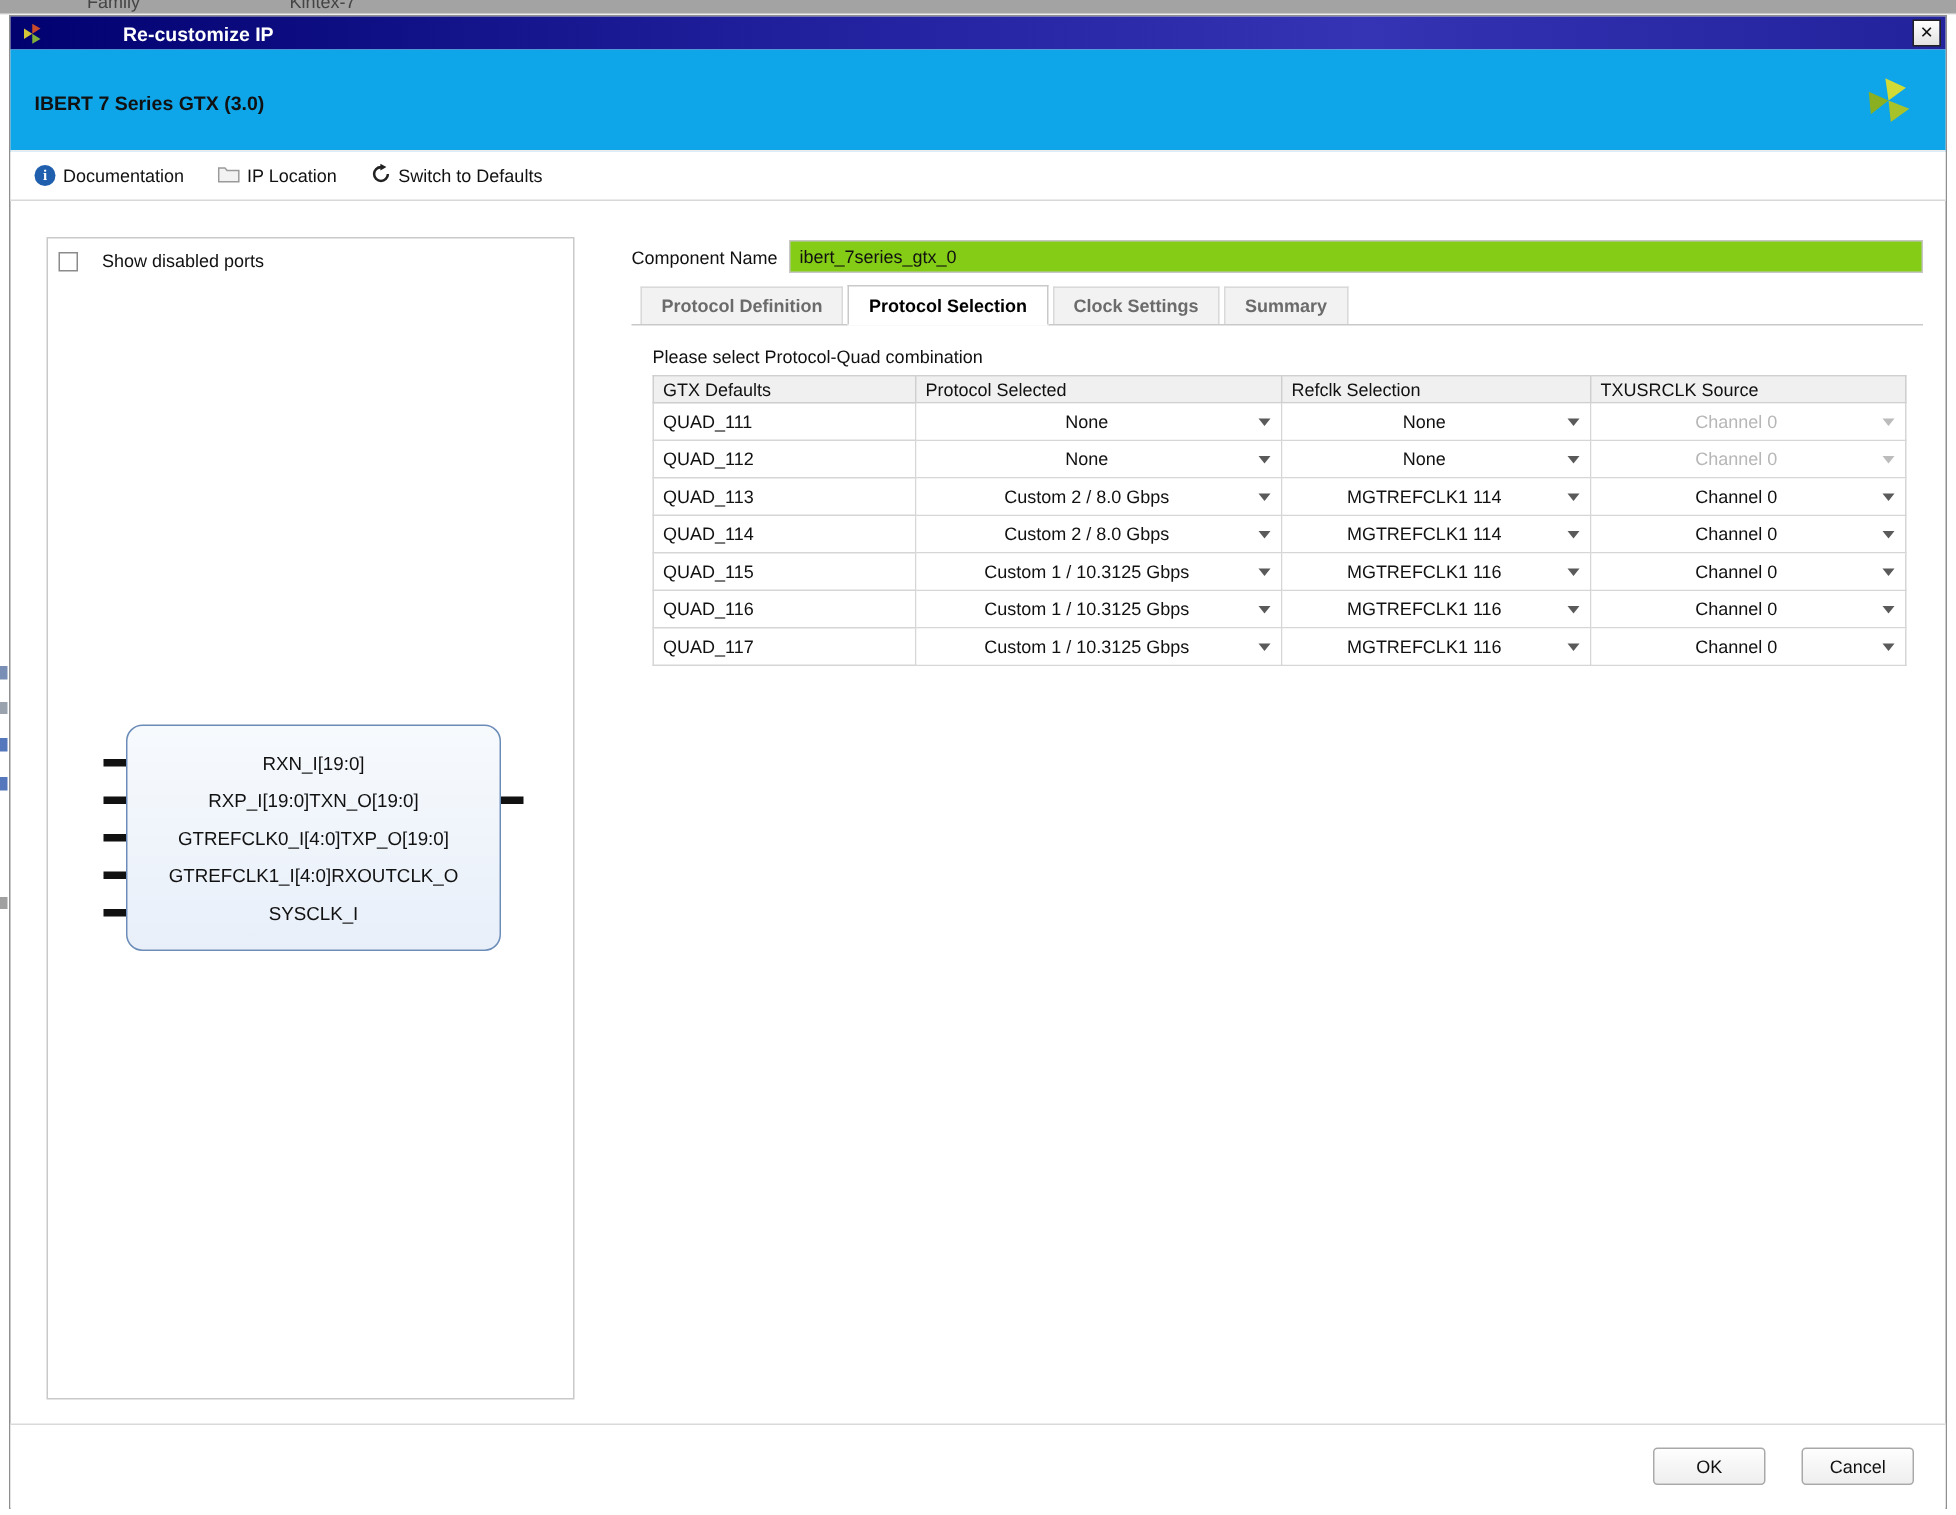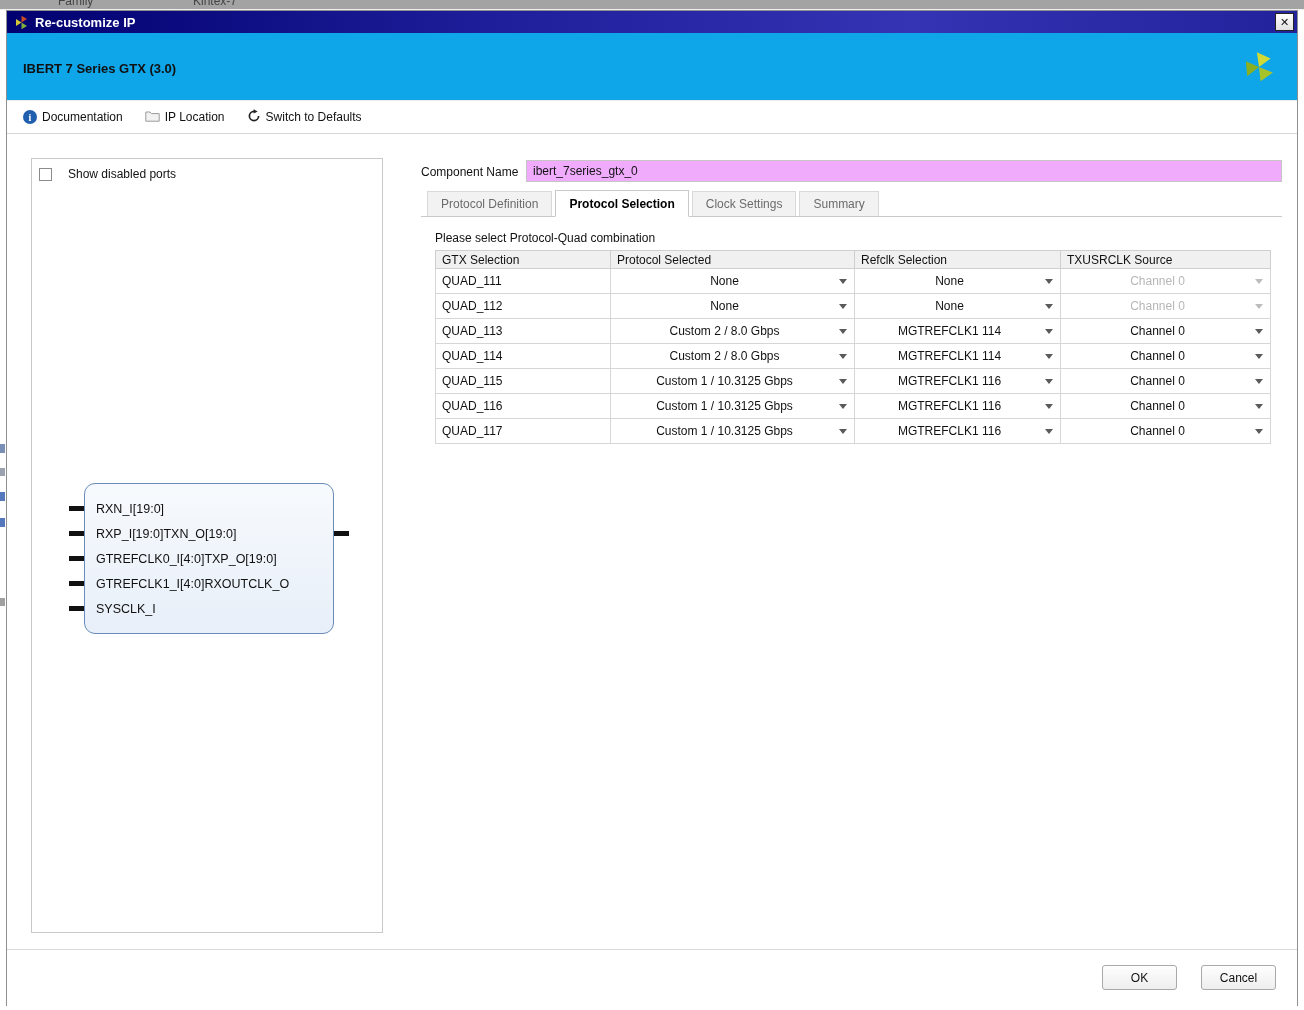--- a/index.html
+++ b/index.html
@@ -19,21 +19,21 @@
   .ea-1 { top:468px; height:8px; background:#9aa3ad; }
   .ea-2 { top:492px; height:9px; background:#5577bb; }
   .ea-3 { top:518px; height:9px; background:#5577bb; }
   .ea-4 { top:598px; height:8px; background:#a0a0a0; }
 
   
   .dialog { position:absolute; left:6px; top:10px; width:1292px; height:996px; background:#ffffff; border:1px solid #8f8f8f; }
 
   .titlebar { position:absolute; top:0; left:0; right:0; height:22px;
     background:linear-gradient(90deg,#010170 0%,#20209d 40%,#3434b4 70%,#22229c 100%);
-    display:flex; align-items:center; padding:0 3px 0 7px; }
+    display:flex; align-items:center; padding:0 3px 0 7px;gap:47px; }
   .title-icon { width:15px; height:15px; flex:0 0 auto; display:flex; align-items:center; }
   .titlebar-text { color:#ffffff; font-weight:bold; font-size:13px; margin-left:6px; flex:1 1 auto; }
   .close-btn { width:19px; height:18px; background:linear-gradient(#ffffff,#e2e2e2); border:1px solid #222222;
     color:#111; font-size:11px; line-height:1; display:flex; align-items:center; justify-content:center; cursor:pointer; }
 
   .header { position:absolute; top:22px; left:0; right:0; height:68px; background:#0ea5e9; border-bottom:1px solid #ececec; }
   .ip-title { position:absolute; left:16px; top:28px; font-size:13px; font-weight:bold; color:#111111; }
   .logo { position:absolute; right:20px; top:16px; width:36px; height:36px; }
 
   .toolbar { position:absolute; top:90px; left:0; right:0; height:33px; display:flex; align-items:center;
@@ -43,36 +43,36 @@
     font-size:10px; display:flex; align-items:center; justify-content:center; font-family:"Liberation Serif",serif; }
 
   
   .left-panel { position:absolute; left:24px; top:147px; width:352px; height:775px; border:1px solid #c9c9c9; background:#ffffff; }
   .checkbox-row { position:absolute; left:7px; top:8px; display:flex; align-items:center; gap:16px; font-size:12px; color:#111; cursor:pointer; }
   .checkbox { width:13px; height:13px; border:1px solid #8b8b8b; background:#ffffff; flex:0 0 auto; }
 
   .ip-symbol { position:absolute; left:52px; top:324px; width:250px; height:151px;
     background:linear-gradient(180deg,#f7fafd 0%,#e8eff9 100%);
     border:1px solid #6b8cb8; border-radius:11px; padding:12px 11px 0 11px; }
-  .port-row { position:relative; height:25px; display:flex; align-items:center; justify-content:flex-start;
+  .port-row { position:relative; height:25px; display:flex; align-items:center; justify-content:center;
     font-size:12.5px; color:#111111; white-space:nowrap; }
   .stub { position:absolute; width:15px; height:5px; background:#111111; top:10px; }
   .stub.left { left:-27px; }
   .stub.right { right:-27px; }
 
   
   .right-panel { position:absolute; left:414px; top:147px; width:861px; height:775px; background:#ffffff; }
   .component-label { position:absolute; left:0; top:7px; font-size:12px; color:#111111; }
   .component-input { position:absolute; left:105px; top:2px; width:756px; height:22px; border:1px solid #c6c6c6;
-    background:#f0abfc; font-size:12px; padding:0 6px; color:#111111; font-family:"Liberation Sans",sans-serif; }
+    background:#84cc16; font-size:12px; padding:0 6px; color:#111111; font-family:"Liberation Sans",sans-serif; }
 
   .tabbar { position:absolute; top:33px; left:0; right:0; height:26px; display:flex; align-items:flex-end;
     border-bottom:1px solid #c9c9c9; padding-left:6px; }
   .tab { height:25px; display:flex; align-items:center; padding:0 13px; font-size:12px; color:#6b6b6b;
-    background:#f2f2f2; border:1px solid #d9d9d9; border-bottom:none; margin-right:3px; cursor:pointer; white-space:nowrap; }
+    background:#f2f2f2; border:1px solid #d9d9d9; border-bottom:none; margin-right:3px; cursor:pointer; white-space:nowrap;font-weight:bold; }
   .tab.active { background:#ffffff; color:#000000; font-weight:bold; height:27px; margin-bottom:-1px;
     border-color:#c9c9c9; border-bottom:1px solid #ffffff; }
 
   .instruction { position:absolute; top:73px; left:14px; font-size:12px; color:#111111;text-align:right; }
 
   .protocol-table { position:absolute; top:92px; left:14px; border-collapse:collapse; font-size:12px;
     table-layout:fixed; width:835px; background:#ffffff; }
   .protocol-table th { background:#f0f0f0; font-weight:normal; text-align:left; padding:1px 6px;
     border:1px solid #cfcfcf; height:18px; color:#111111; }
   .protocol-table td { border:1px solid #d6d6d6; height:24px; padding:0; color:#111111; }
@@ -208,21 +208,21 @@
 
       <table class="protocol-table">
         <colgroup>
           <col style="width:175px">
             <col style="width:244px">
             <col style="width:206px">
             <col style="width:210px">
         </colgroup>
         <thead>
             <tr id="table-head-row">
-              <th>GTX Selection</th>
+              <th>GTX Defaults</th>
               <th>Protocol Selected</th>
               <th>Refclk Selection</th>
               <th>TXUSRCLK Source</th>
             </tr>
           </thead>
         <tbody id="table-body">
             <tr>
               <td class="quad-cell">QUAD_111</td>
               <td>
                 <div class="combo">

